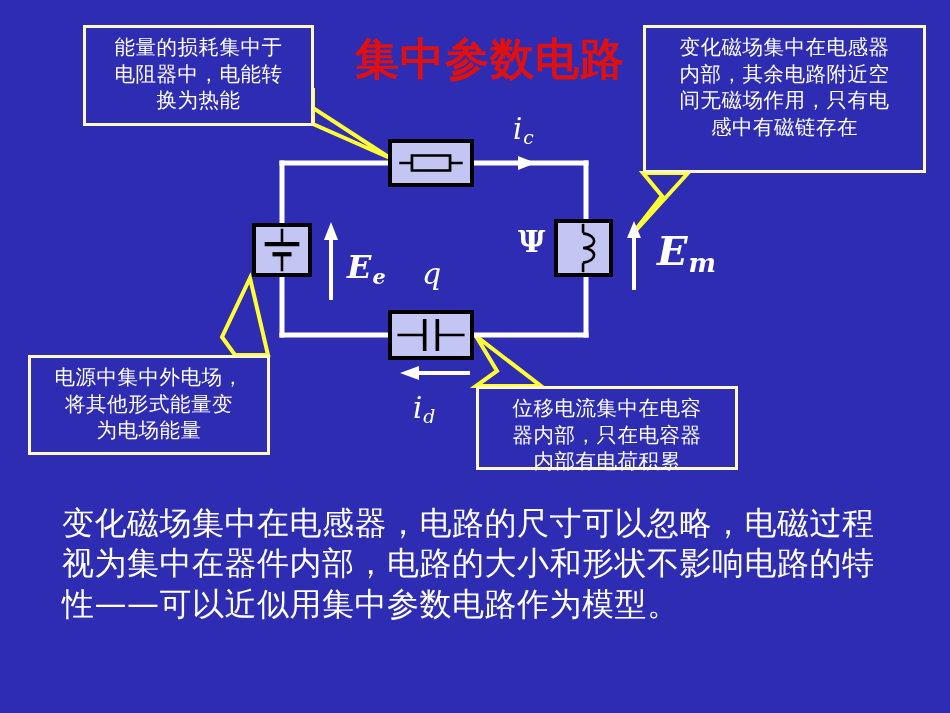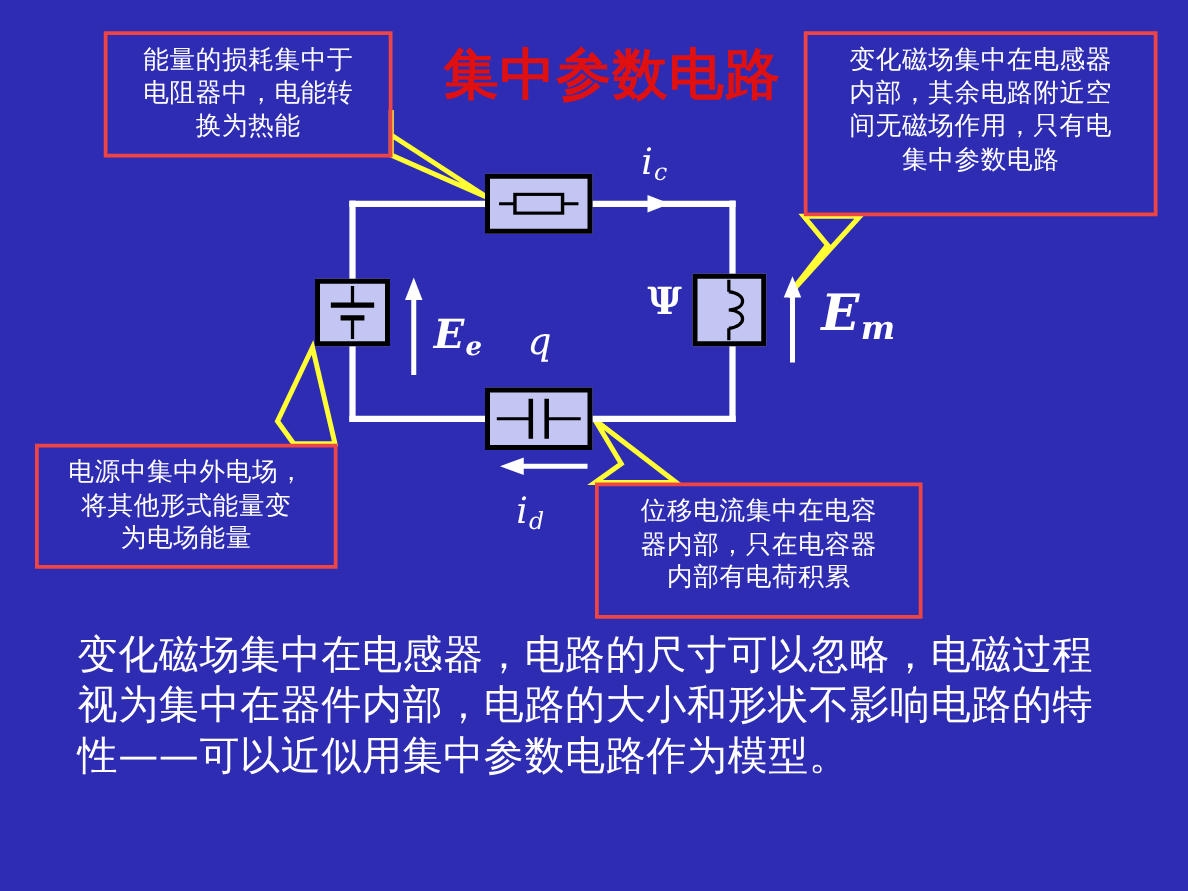--- a/index.html
+++ b/index.html
@@ -9,36 +9,36 @@
     font-family:"DejaVu Sans","Liberation Sans",sans-serif;
     overflow:hidden;position:relative;
   }
   #stage{position:absolute;left:0;top:0;width:950px;height:713px;}
   .layer{position:absolute;left:0;top:0;width:950px;height:713px;}
   svg.layer{pointer-events:none;}
 
   
   .callout{
     position:absolute;
-    border:3px solid #ef4444;
+    border:3px solid #fef9c3;
     box-sizing:border-box;
     color:#ffffff;
     text-align:center;
     font-family:"DejaVu Sans","Liberation Sans",sans-serif;
     font-size:20.5px;
     line-height:1.30;
     letter-spacing:0.5px;
     padding:6px 8px;
     background:transparent;
     white-space:pre-line;
   }
   #callout-resistor{left:83px;  top:25px;  width:231px; height:101px;}
   #callout-inductor{left:643px; top:25px;  width:283px; height:148px;}
   #callout-source{  left:28px;  top:355px; width:242px; height:100px;}
-  #callout-capacitor{left:476px;top:386px; width:262px; height:109px;}
+  #callout-capacitor{left:476px;top:386px; width:262px; height:84px;}
 
   
   #title{
     position:absolute;left:355px;top:38px;width:266px;
     color:#e01010;
     font-family:Liberation Serif, serif;
     font-weight:bold;
     font-size:44px;
     line-height:1;
     letter-spacing:1px;
@@ -180,21 +180,21 @@
   </div>
 
   <div id="title">集中参数电路</div>
 
   <div class="callout" id="callout-resistor">能量的损耗集中于
 电阻器中，电能转
 换为热能</div>
   <div class="callout" id="callout-inductor">变化磁场集中在电感器
 内部，其余电路附近空
 间无磁场作用，只有电
-集中参数电路</div>
+感中有磁链存在</div>
   <div class="callout" id="callout-source">电源中集中外电场，
 将其他形式能量变
 为电场能量</div>
   <div class="callout" id="callout-capacitor">位移电流集中在电容
 器内部，只在电容器
 内部有电荷积累</div>
 
   <div class="mlabel" id="label-ic"><span>i</span><span class="sub">c</span></div>
 
   <div class="mlabel" id="label-id"><span>i</span><span class="sub">d</span></div>

